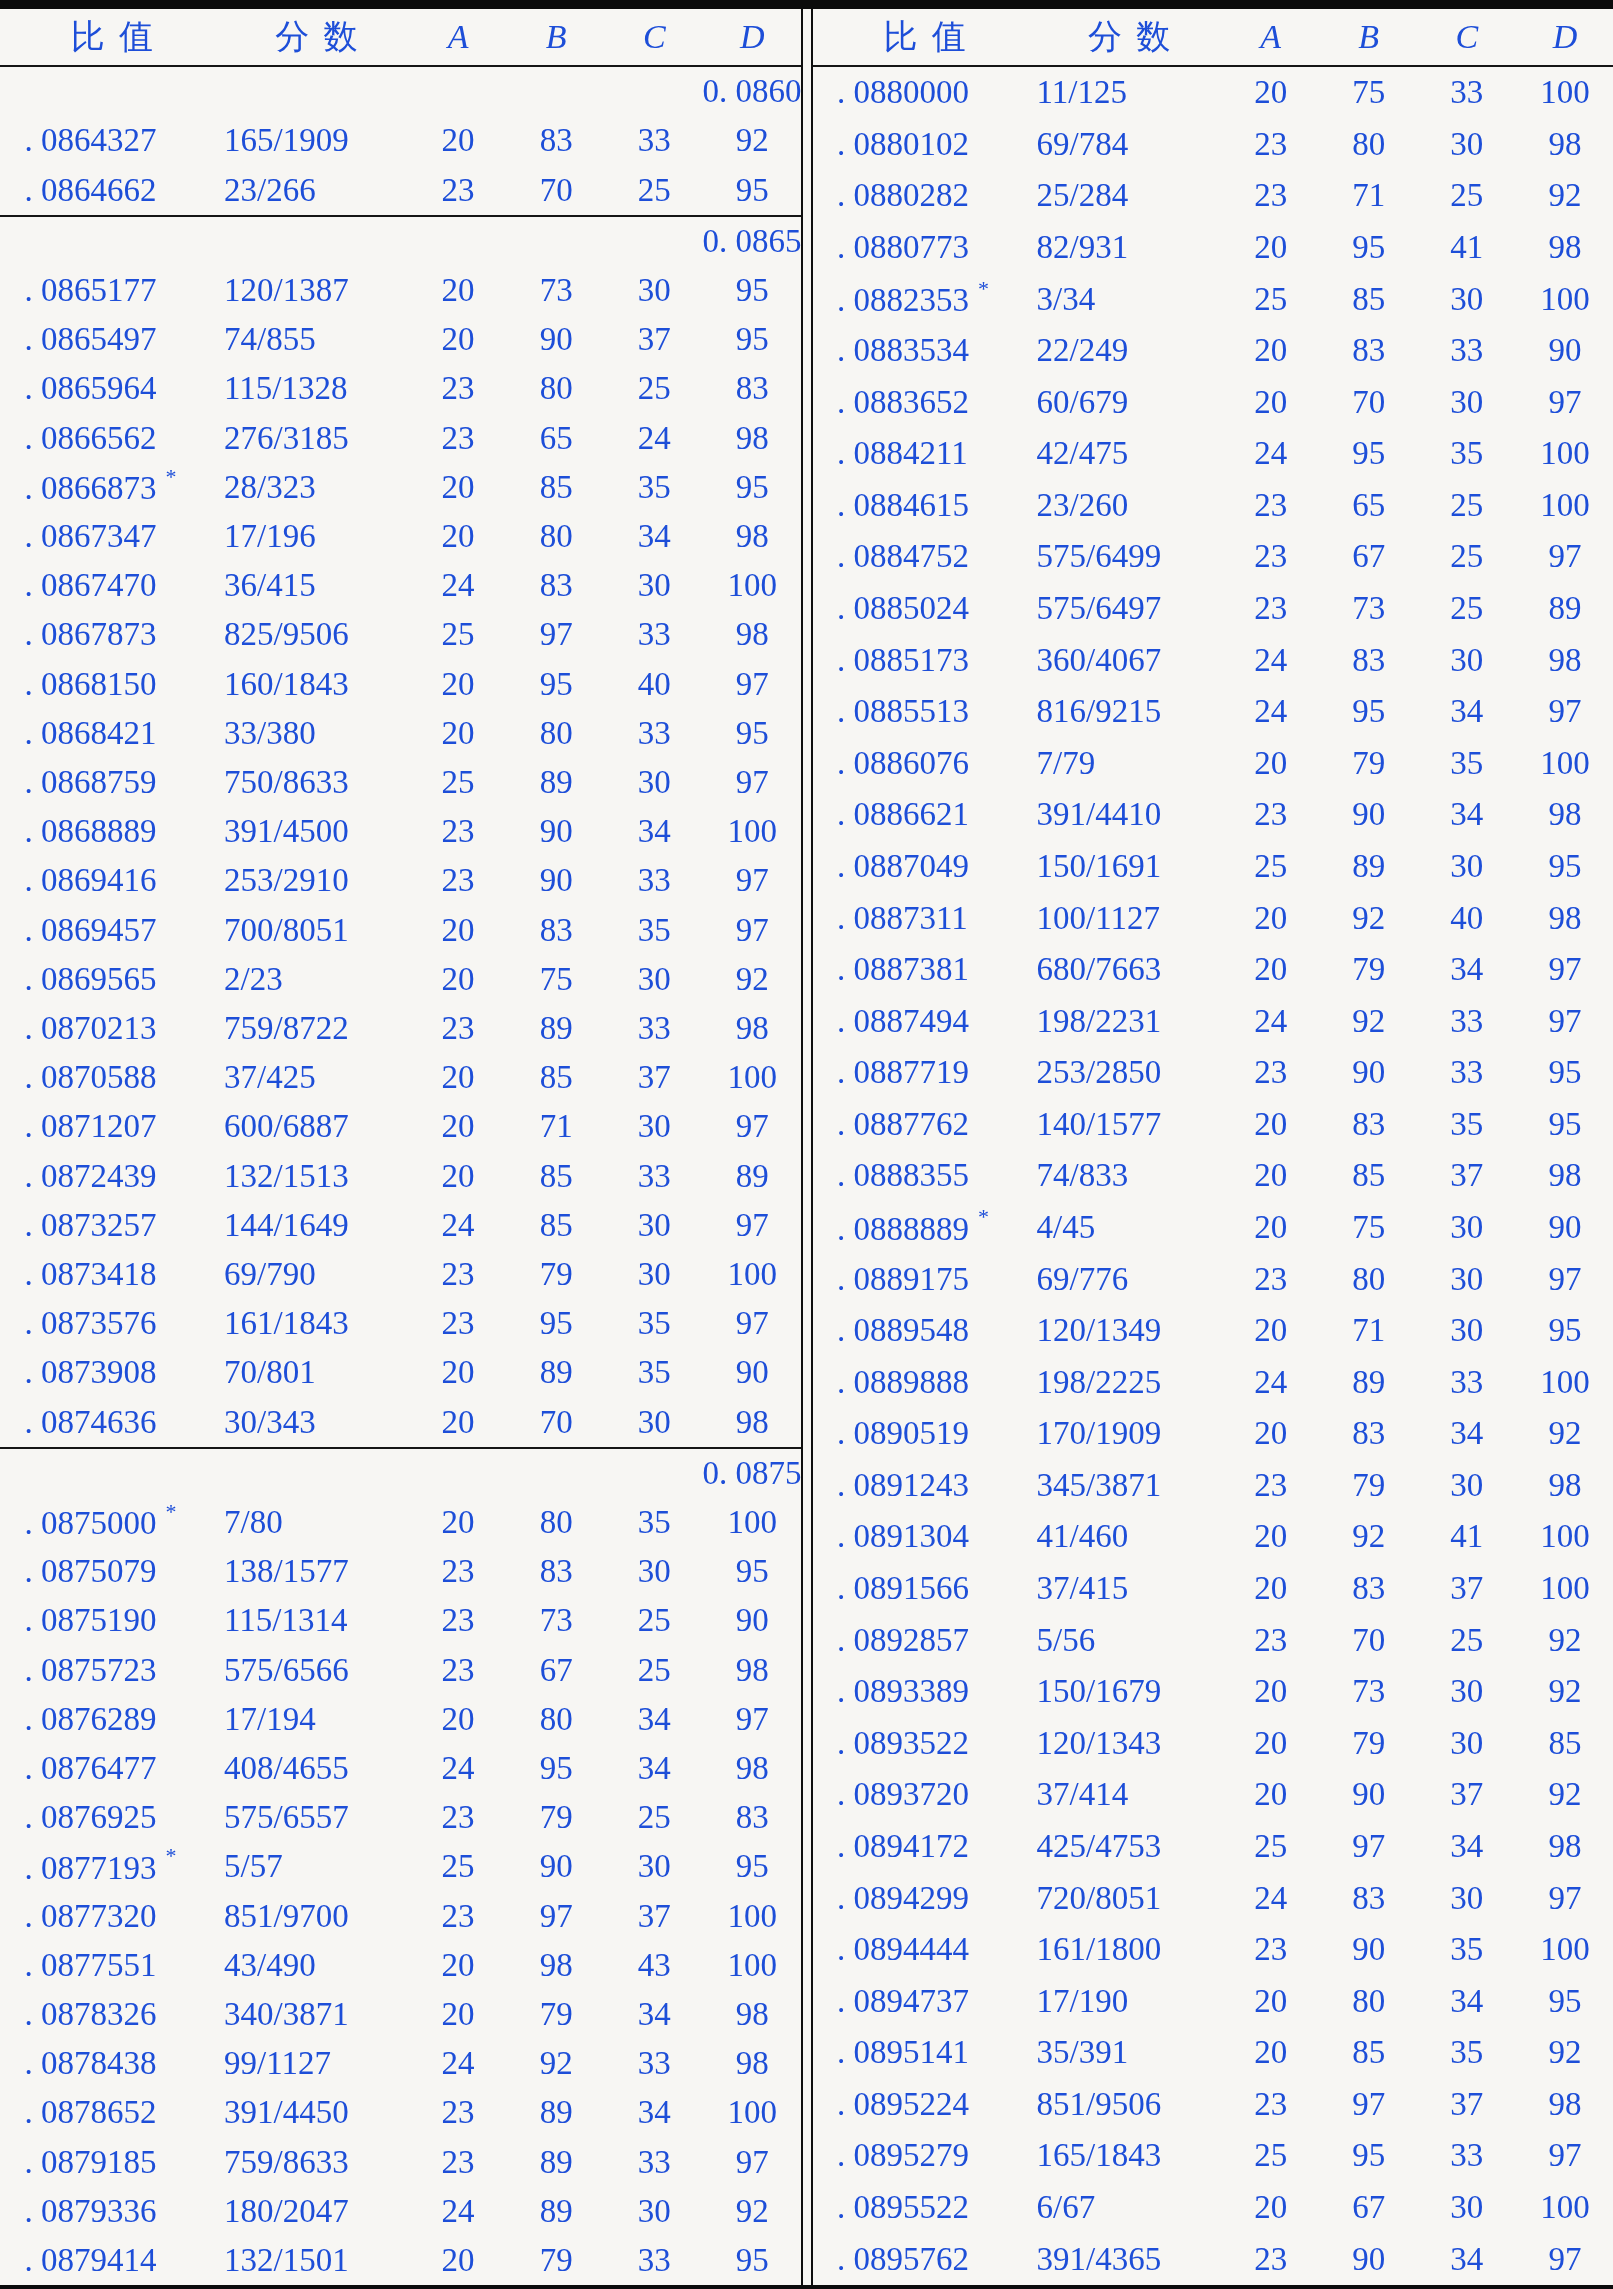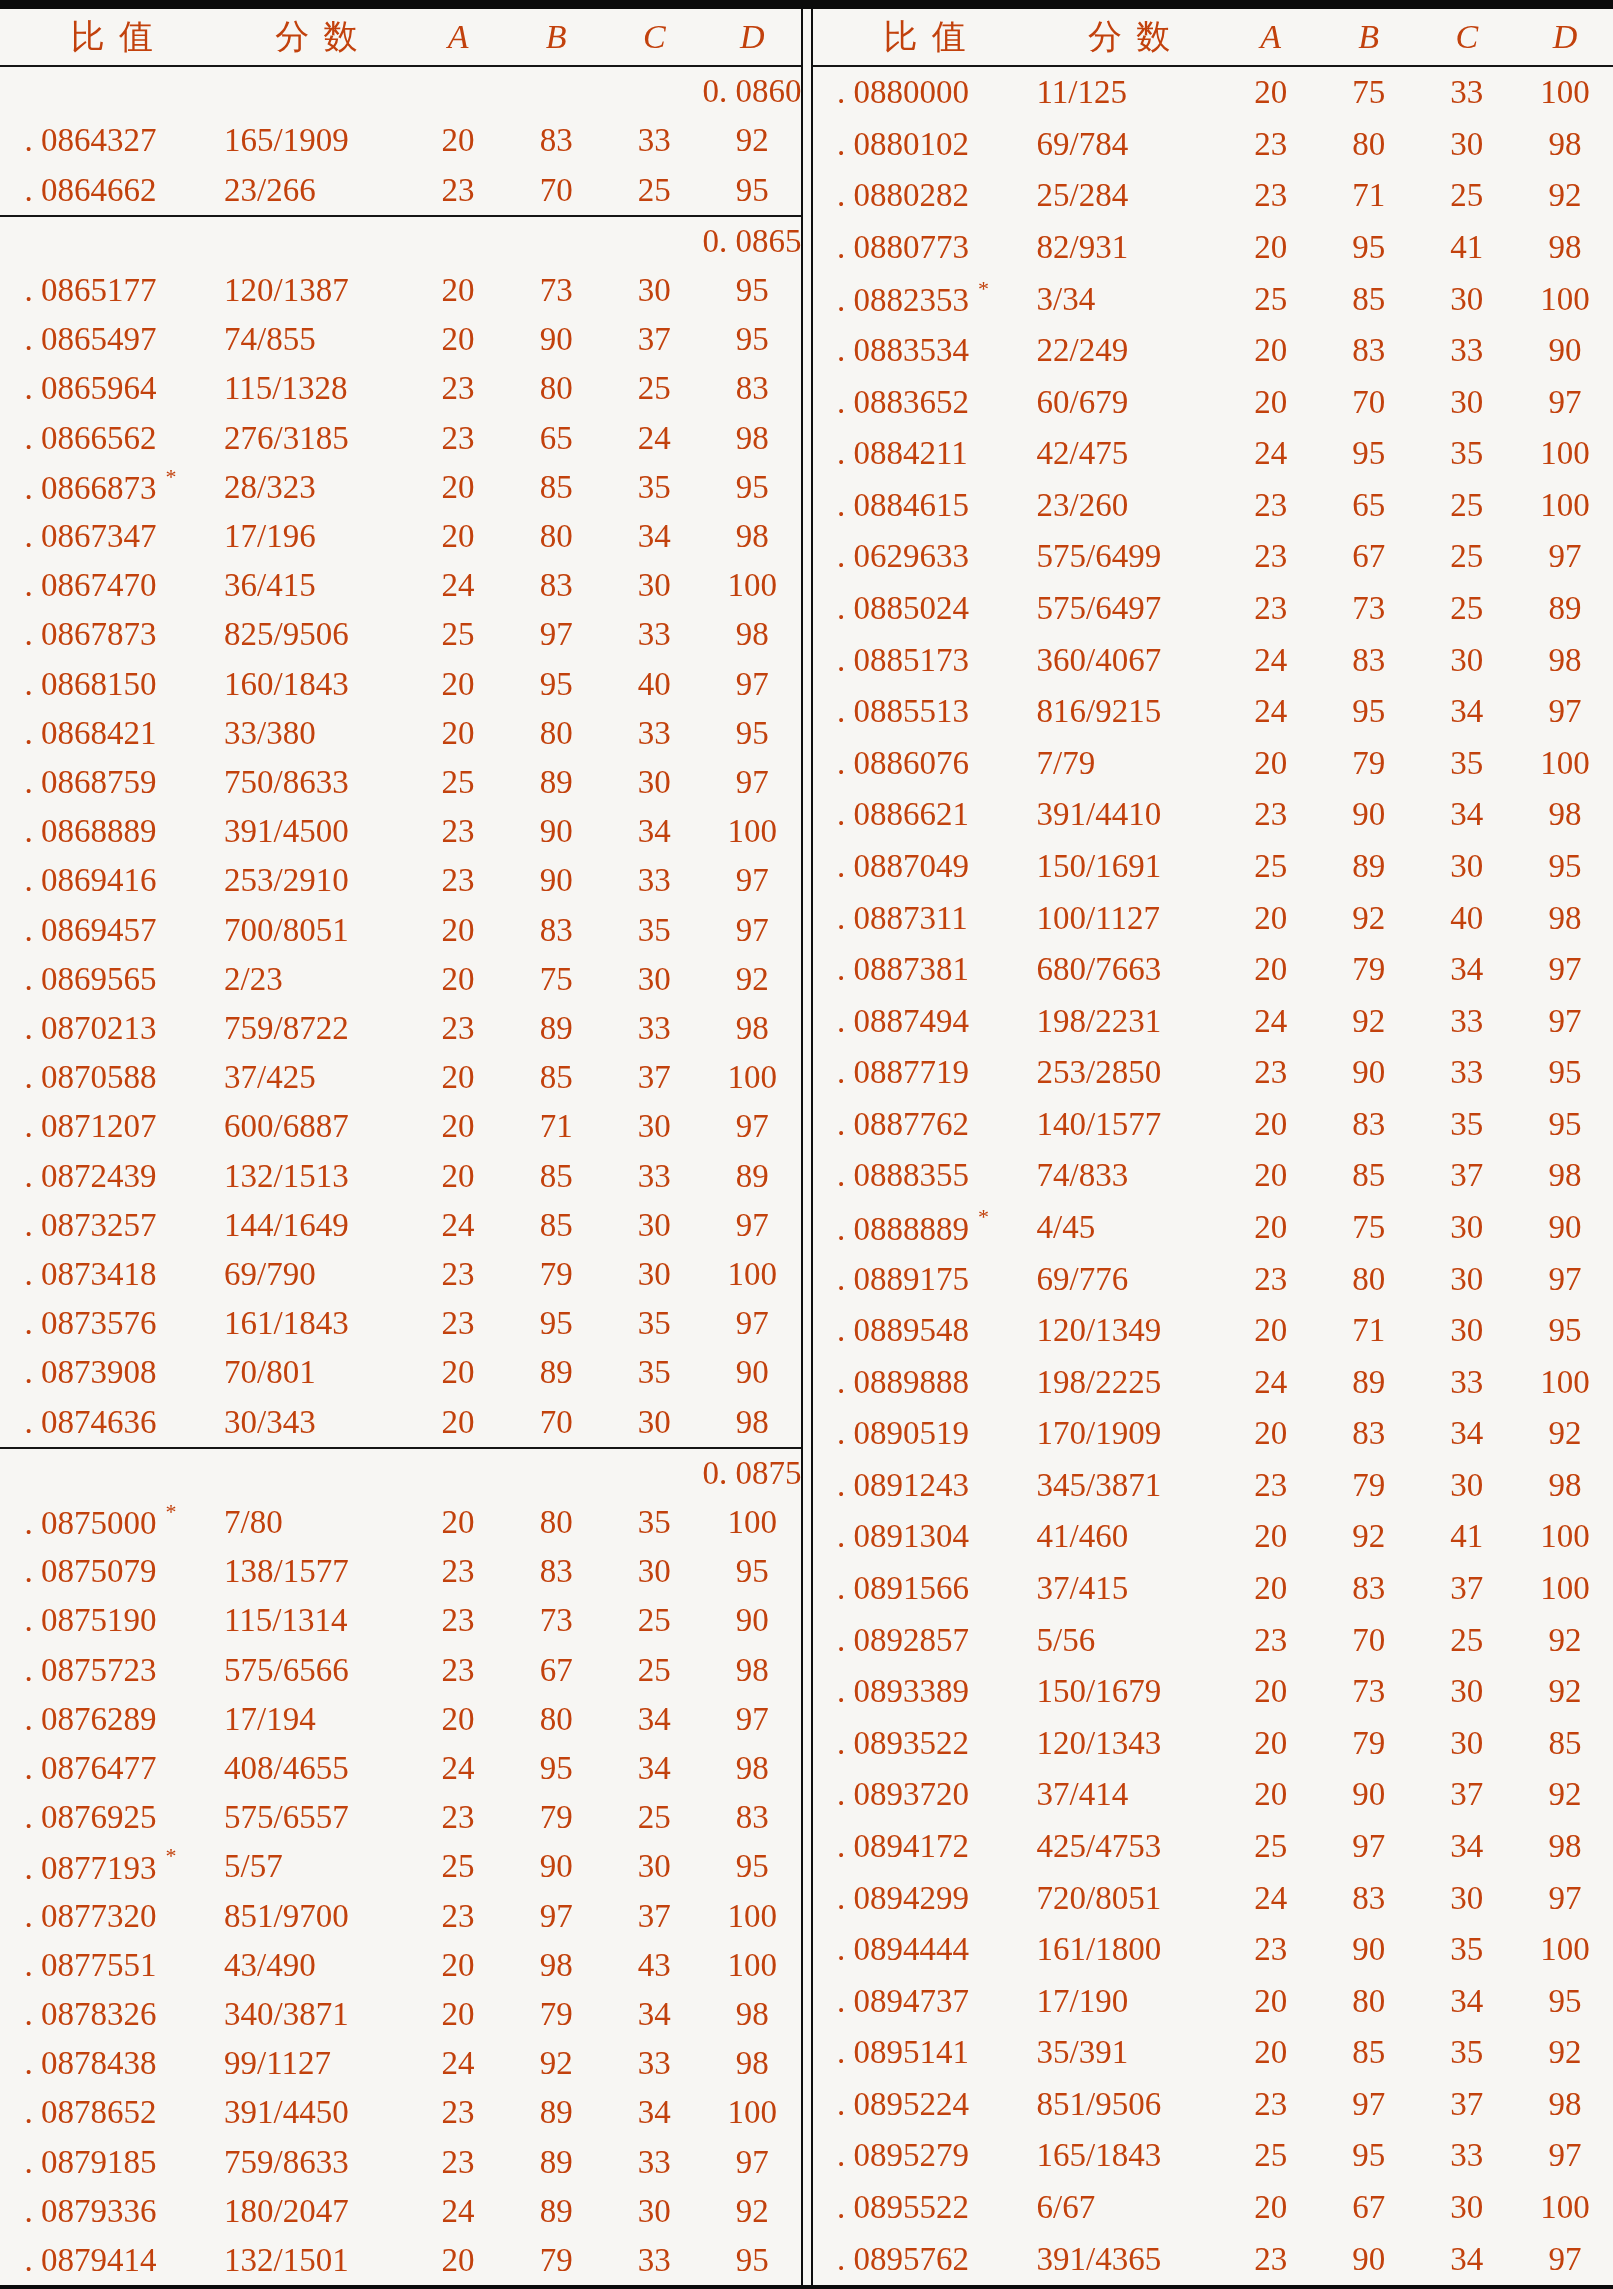--- a/index.html
+++ b/index.html
@@ -7,21 +7,21 @@
     position: relative;
     width: 1614px;
     height: 2290px;
     margin: 0 auto;
     background: #f7f6f3;
     box-sizing: border-box;
     border-top: 9px solid #0b0b0b;
     border-bottom: 5.4px solid #0b0b0b;
     display: flex;
     font-family: "Liberation Serif", "DejaVu Serif", serif;
-    color: #c2410c;
+    color: #1d4ed8;
     overflow: hidden;
   }
   .half {
     flex: 1 1 0;
     min-width: 0;
     display: flex;
     flex-direction: column;
   }
   .divider {
     flex: 0 0 auto;
@@ -511,21 +511,21 @@
       </div>
       <div class="row">
         <div class="ratio"><span>. 0884615</span></div>
         <div class="frac">23/260</div>
         <div class="num">23</div>
         <div class="num">65</div>
         <div class="num">25</div>
         <div class="num">100</div>
       </div>
       <div class="row">
-        <div class="ratio"><span>. 0629633</span></div>
+        <div class="ratio"><span>. 0884752</span></div>
         <div class="frac">575/6499</div>
         <div class="num">23</div>
         <div class="num">67</div>
         <div class="num">25</div>
         <div class="num">97</div>
       </div>
       <div class="row">
         <div class="ratio"><span>. 0885024</span></div>
         <div class="frac">575/6497</div>
         <div class="num">23</div>

